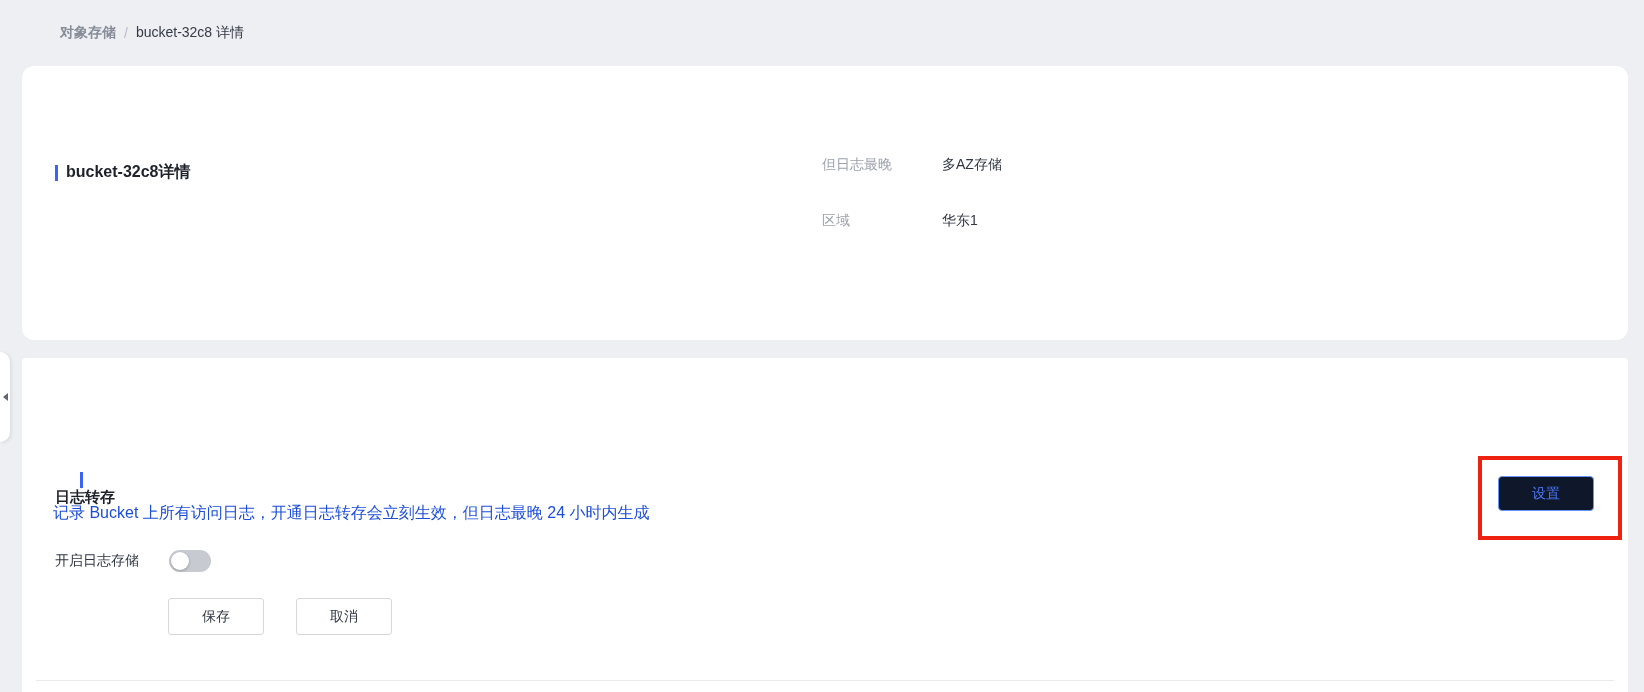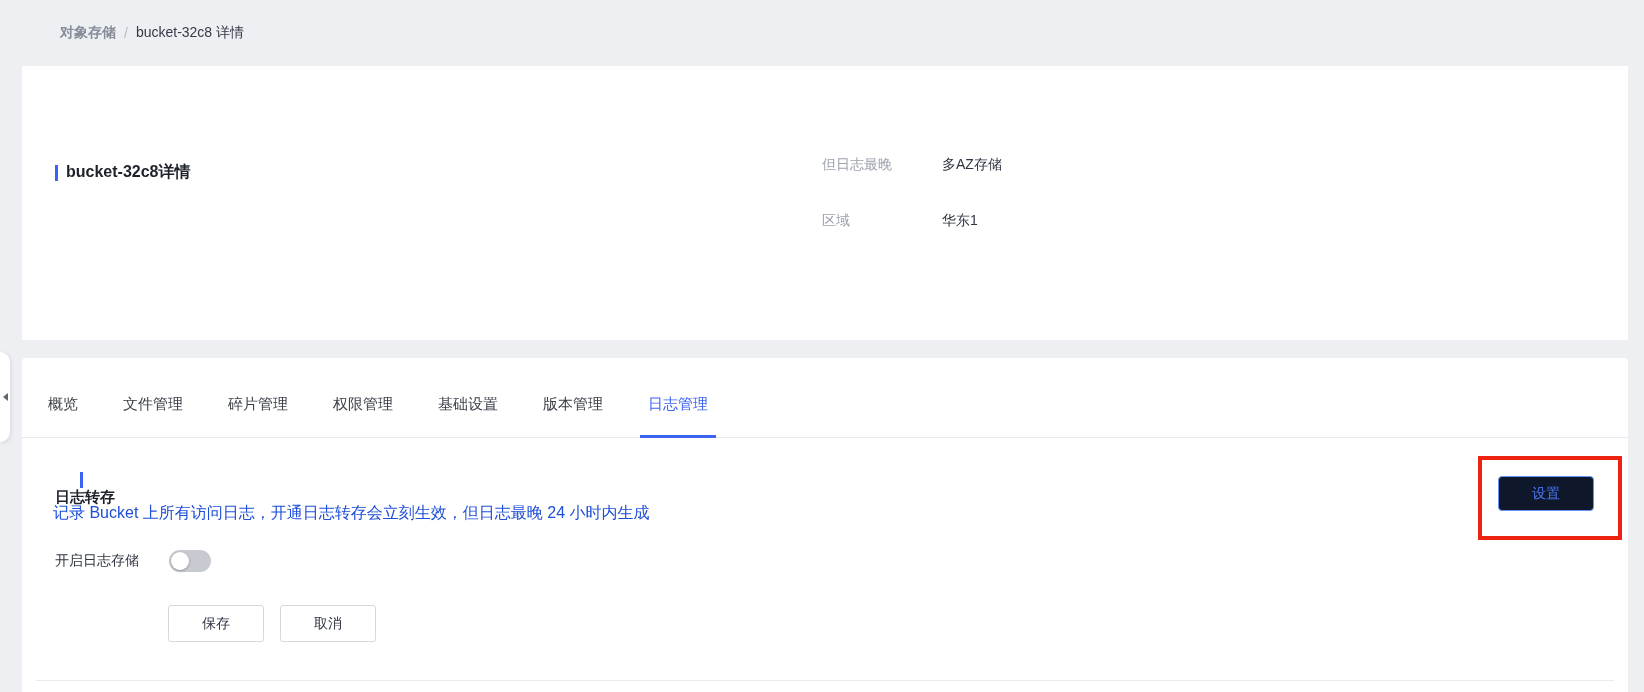--- a/index.html
+++ b/index.html
@@ -15,21 +15,21 @@
     position:absolute; left:16px; top:24px;
     font-size:14px; display:flex; align-items:center; gap:8px;
   }
   .crumb-root { color:#868c98; font-weight:bold;margin-left:44px; }
   .crumb-sep  { color:#b8bdc7; }
   .crumb-cur  { color:#343a46; }
 
   
   .card {
     position:absolute; left:22px; width:1606px;
-    background:#ffffff; border-radius:0;
+    background:#ffffff; border-radius:12px;
   }
   .card-top    { top:66px;  height:274px; }
   .card-bottom { top:358px; height:334px; border-radius:4px 4px 0 0; }
 
   
   .sec-title { display:flex; align-items:center; }
   .blue-bar { width:3px; height:16px; background:#3d63f2; margin-right:8px; flex:none; }
   .sec-title .txt { font-weight:bold; color:#1d2129; }
 
   .card-title { position:absolute; left:33px; top:96px; }
@@ -81,21 +81,21 @@
   .toggle-row .lbl { margin-right:30px; }
   .switch {
     position:relative; width:42px; height:22px; border-radius:11px;
     background:#c7cad0; cursor:pointer; flex:none;
   }
   .switch .knob {
     position:absolute; left:2px; top:2px; width:18px; height:18px;
     border-radius:50%; background:#fff;
     box-shadow:0 1px 3px rgba(0,0,0,.25);
   }
-  .btn-row { position:absolute; left:146px; top:247px; display:flex; gap:16px; }
+  .btn-row { position:absolute; left:146px; top:240px; display:flex; gap:32px; }
   .btn {
     width:96px; height:37px; background:#fff;
     border:1px solid #d6d8dd; border-radius:3px;
     font-size:14px; color:#2f3541; cursor:pointer;
     font-family:inherit;
   }
   .bottom-divider {
     position:absolute; left:14px; right:14px; top:322px;
     height:1px; background:#e9eaec;
   }
@@ -138,29 +138,20 @@
     </div>
     <div class="field-row">
       <span class="field-label">区域</span>
       <span class="field-value">华东1</span>
     </div>
   </div>
 </div>
 
 <div class="card card-bottom">
 
-  <div class="tabs">
-    <div class="tab">概览</div>
-    <div class="tab">文件管理</div>
-    <div class="tab">碎片管理</div>
-    <div class="tab">权限管理</div>
-    <div class="tab">基础设置</div>
-    <div class="tab">版本管理</div>
-    <div class="tab active">日志管理</div>
-  </div>
 
   <div class="log-title sec-title">
     <span class="blue-bar"></span>
     <span class="txt">日志转存</span>
   </div>
 
   <div class="log-desc">记录 Bucket 上所有访问日志，开通日志转存会立刻生效，但日志最晚 24 小时内生成</div>
 
   <div class="annotation-rect"></div>
   <button class="settings-btn">设置</button>

